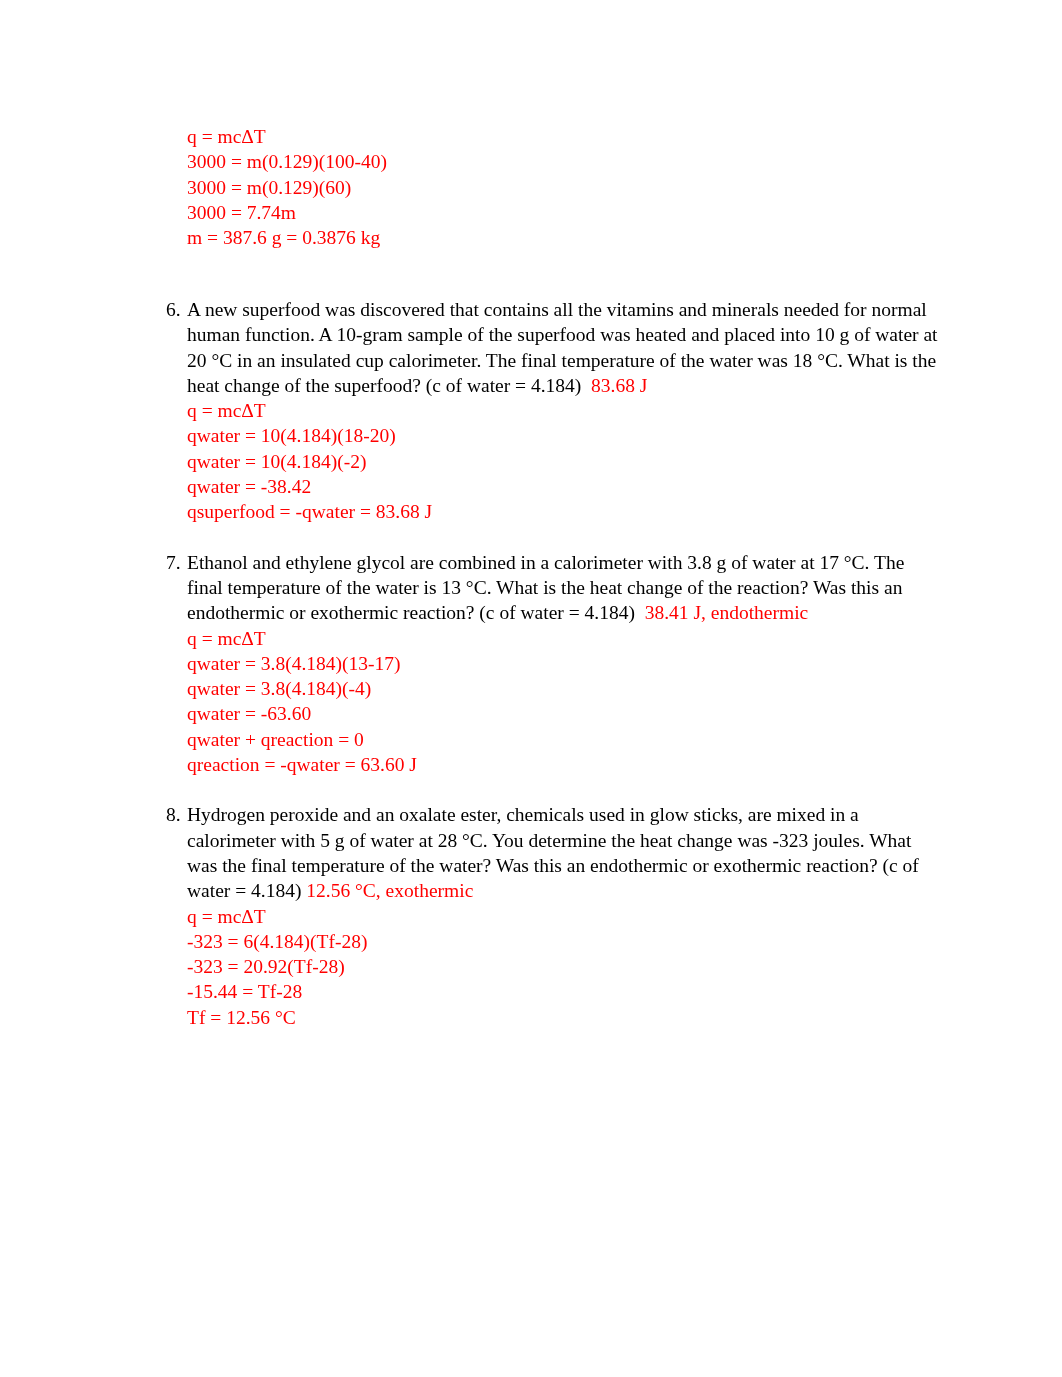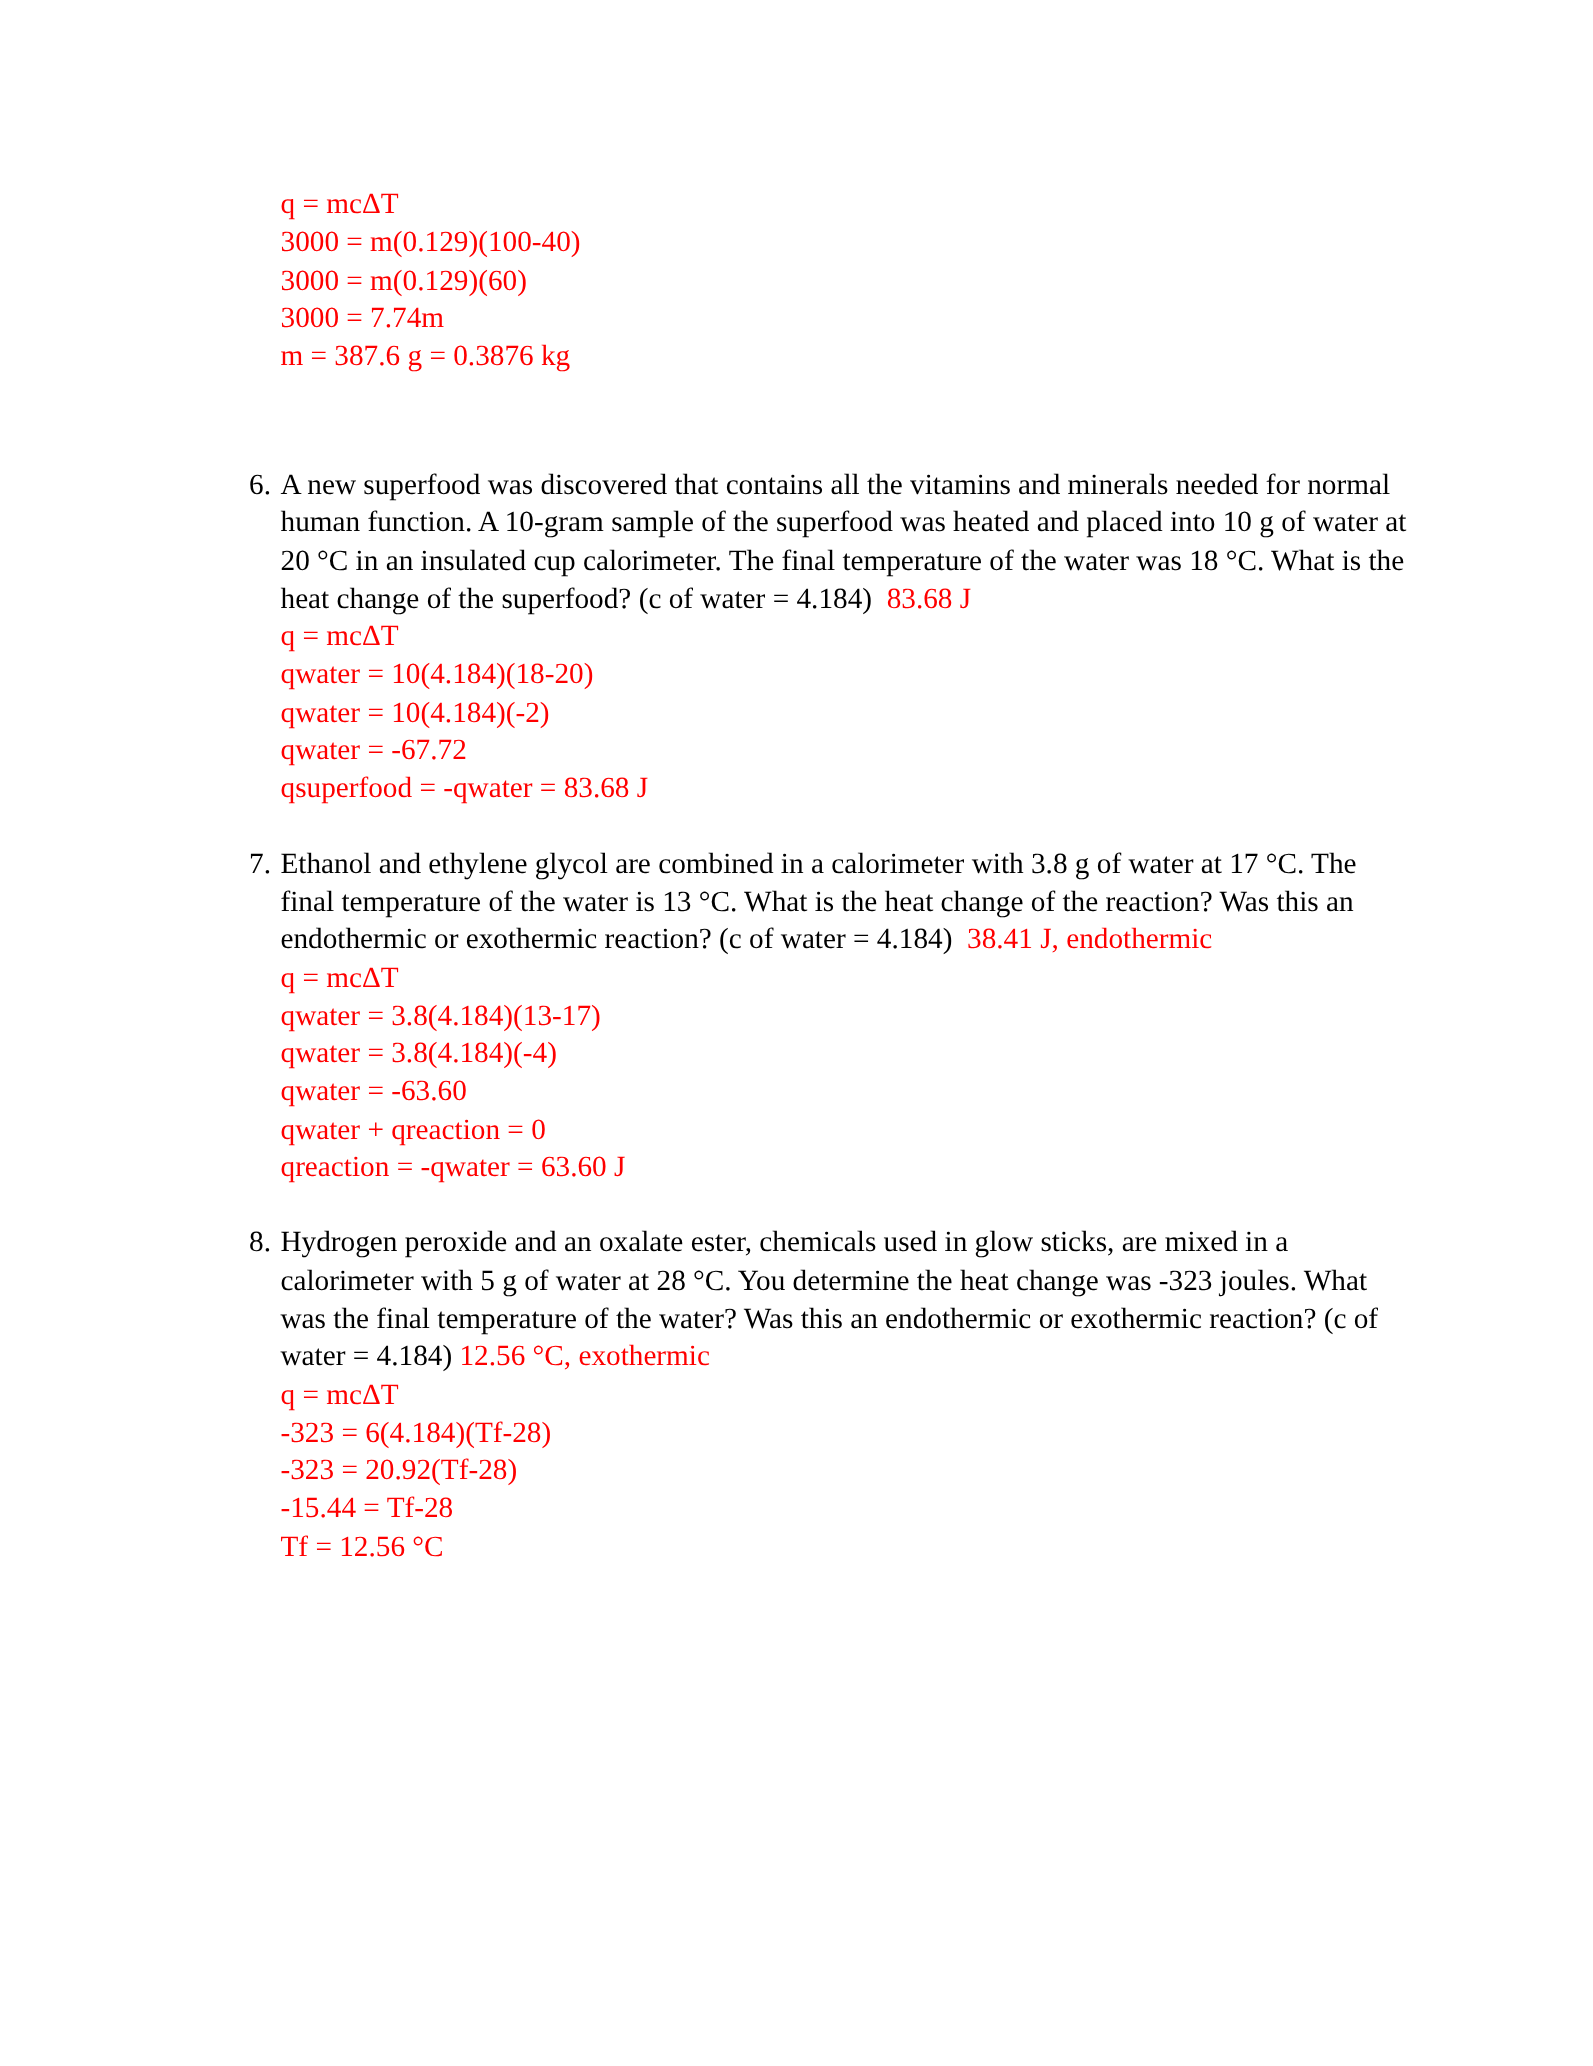--- a/index.html
+++ b/index.html
@@ -53,21 +53,20 @@
     top: 0;
     font-size: 19.5px;
     line-height: 25.3px;
     color: #000000;
   }
   .qbody {
     font-size: 19.5px;
     line-height: 25.3px;
     color: #000000;
     text-align: left;
-    margin-top: 14px;
   }
   .qtext {
     color: #000000;
   }
   .ans {
     color: #ff0000;
   }
   .gap-wide::before {
     content: "\00a0\00a0";
   }
@@ -96,21 +95,21 @@
     </div>
 
   <div class="qlist">
       <div class="qitem">
         <div class="qnum">6.</div>
         <div class="qbody"><span class="qtext">A new superfood was discovered that contains all the vitamins and minerals needed for normal human function. A 10-gram sample of the superfood was heated and placed into 10 g of water at 20 °C in an insulated cup calorimeter. The final temperature of the water was 18 °C. What is the heat change of the superfood? (c of water = 4.184)</span><span class="ans gap-wide">83.68 J</span></div>
         <div class="solution">
           <div class="solline">q = mcΔT</div>
           <div class="solline">qwater = 10(4.184)(18-20)</div>
           <div class="solline">qwater = 10(4.184)(-2)</div>
-          <div class="solline">qwater = -67.72</div>
+          <div class="solline">qwater = -38.42</div>
           <div class="solline">qsuperfood = -qwater = 83.68 J</div>
         </div>
       </div>
       <div class="qitem">
         <div class="qnum">7.</div>
         <div class="qbody"><span class="qtext">Ethanol and ethylene glycol are combined in a calorimeter with 3.8 g of water at 17 °C. The final temperature of the water is 13 °C. What is the heat change of the reaction? Was this an endothermic or exothermic reaction? (c of water = 4.184)</span><span class="ans gap-wide">38.41 J, endothermic</span></div>
         <div class="solution">
           <div class="solline">q = mcΔT</div>
           <div class="solline">qwater = 3.8(4.184)(13-17)</div>
           <div class="solline">qwater = 3.8(4.184)(-4)</div>

